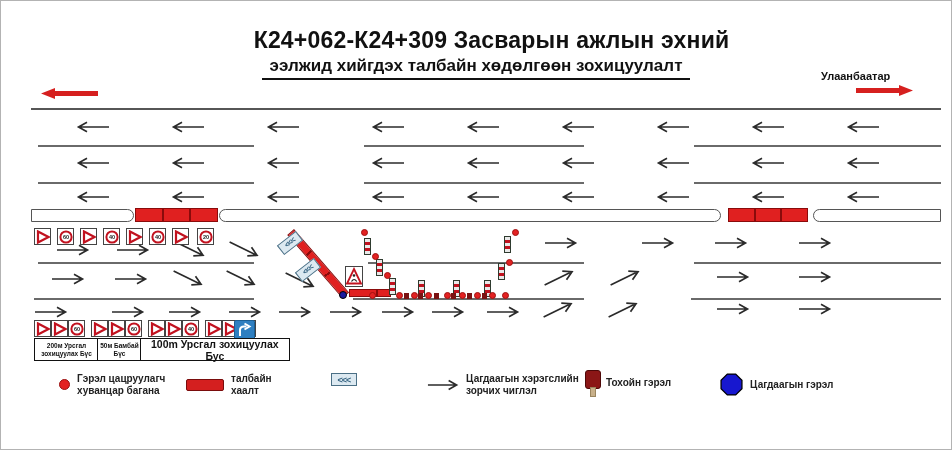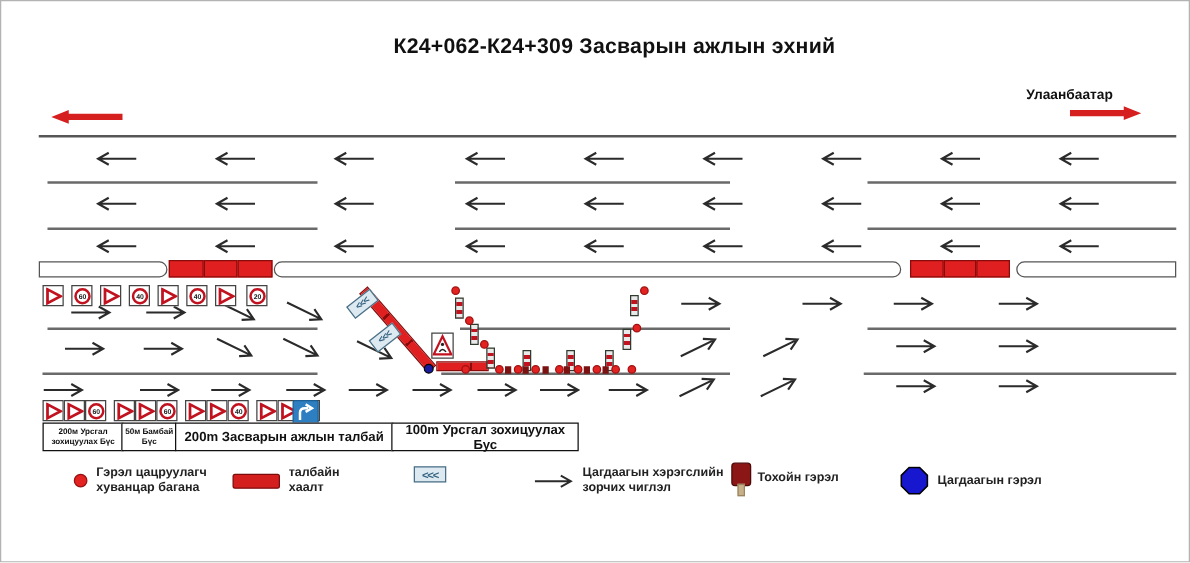--- a/index.html
+++ b/index.html
@@ -4,21 +4,21 @@
 <style>
   html,body{margin:0;padding:0;background:#fff;}
   #canvas{
     position:relative;width:952px;height:450px;background:#fff;
     border:1px solid #b3b3b3;box-sizing:border-box;overflow:hidden;
     font-family:"Liberation Sans",sans-serif;
   }
   .abs{position:absolute;}
   
   #title{position:absolute;left:0;top:26px;width:100%;text-align:center;color:#111;}
-  #title .t1{font-size:17px;font-weight:bold;letter-spacing:.2px;padding-left:31px;}
+  #title .t1{font-size:23px;font-weight:bold;letter-spacing:.2px;padding-left:31px;}
   #title .t2{display:inline-block;font-size:17px;font-weight:bold;border-bottom:2.5px solid #111;padding:1px 8px 2px 8px;margin-top:1px;}
   
   .dest-label{position:absolute;font-size:11px;font-weight:bold;color:#111;white-space:nowrap;}
   
   #work-label{position:absolute;left:400px;top:238px;width:118px;text-align:center;
     font-size:10px;font-weight:bold;color:#111;line-height:11.5px;}
   
   #zone-table{position:absolute;left:33px;top:337px;display:flex;height:23px;}
   .zcell{box-sizing:border-box;border:1.6px solid #111;margin-left:-1.6px;background:#fff;
     display:flex;flex-direction:column;align-items:center;justify-content:center;
@@ -39,20 +39,21 @@
   .lic-paddle .pad{position:absolute;left:0;top:0;width:14px;height:17px;background:#8b1616;border:1px solid #4d0808;border-radius:3px;}
   .lic-paddle .stick{position:absolute;left:5px;top:17px;width:4px;height:8px;background:#c8b08a;border:1px solid #9a855f;}
 </style>
 </head>
 <body>
 
 <div id="canvas">
 
   <div id="title">
     <div class="t1">К24+062-К24+309 Засварын ажлын эхний</div>
+    <div class="t2">ээлжид хийгдэх талбайн хөдөлгөөн зохицуулалт</div>
   </div>
 
   <svg class="abs" style="left:40px;top:86px;" width="58" height="13" viewBox="0 0 58 13">
     <polygon points="0,6.5 14,1 14,4 57,4 57,9 14,9 14,12" fill="#d6201f"></polygon>
   </svg>
 
   <div class="dest-label" style="left:820px;top:69px;">Улаанбаатар</div>
   <svg class="abs" style="left:854px;top:83px;" width="58" height="13" viewBox="0 0 58 13">
     <polygon points="58,6.5 44,1 44,4 1,4 1,9 44,9 44,12" fill="#d6201f"></polygon>
   </svg>
@@ -412,23 +413,20 @@
 
   <div id="zone-table">
     <div class="zcell z-small" style="width:65px;">
         <span>200м Урсгал</span>
         <span>зохицуулах Бүс</span>
       </div>
     <div class="zcell z-small" style="width:44px;">
         <span>50м Бамбай</span>
         <span>Бүс</span>
       </div>
-    <div class="zcell z-med" style="width:175px;">
-        <span>200m Засварын ажлын талбай</span>
-      </div>
     <div class="zcell z-med" style="width:150px;">
         <span>100m Урсгал зохицуулах Бус</span>
       </div>
   </div>
 
   <div>
     <div class="litem" style="left:58px;top:372px;">
       <span class="lic lic-dot"></span>
       <span class="ltext"><span>Гэрэл цацруулагч</span><br><span>хуванцар багана</span></span>
     </div>

